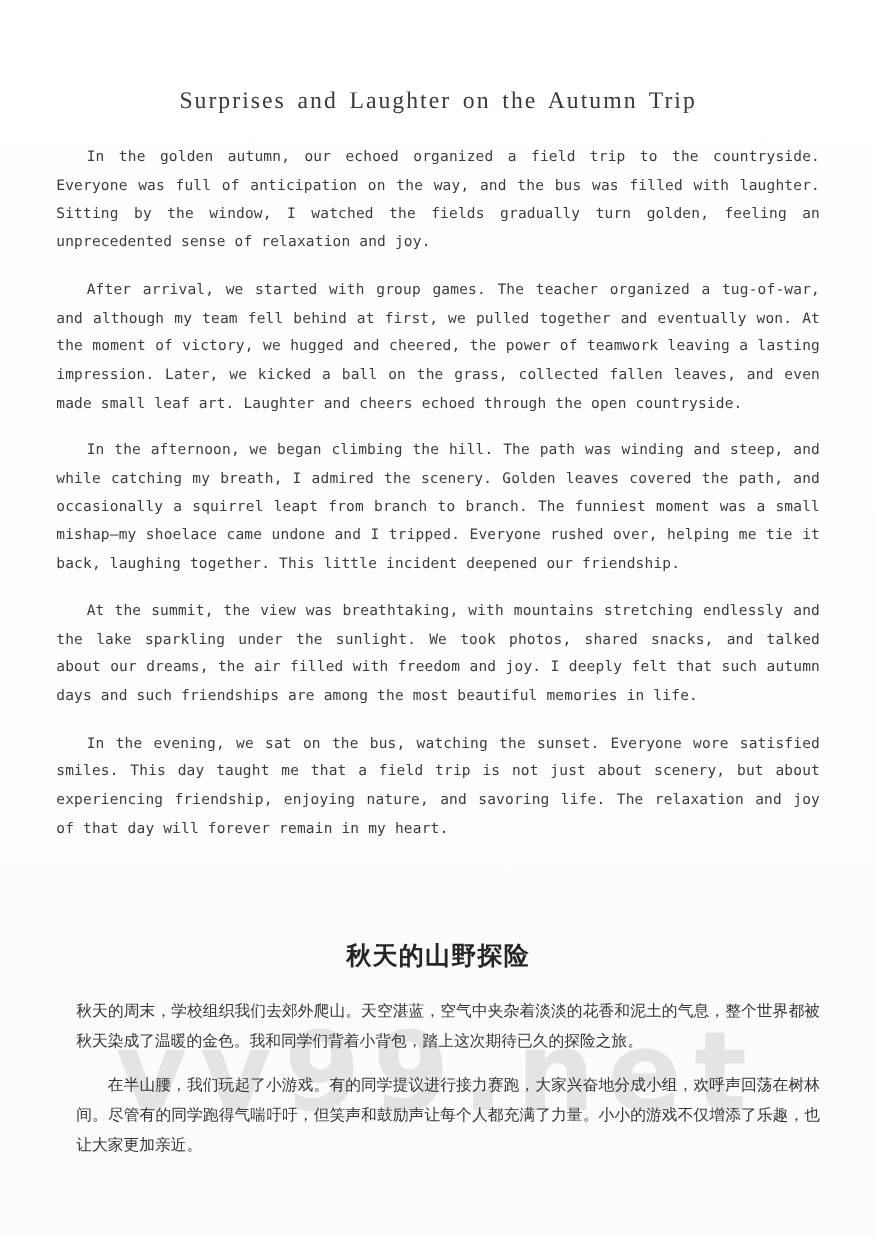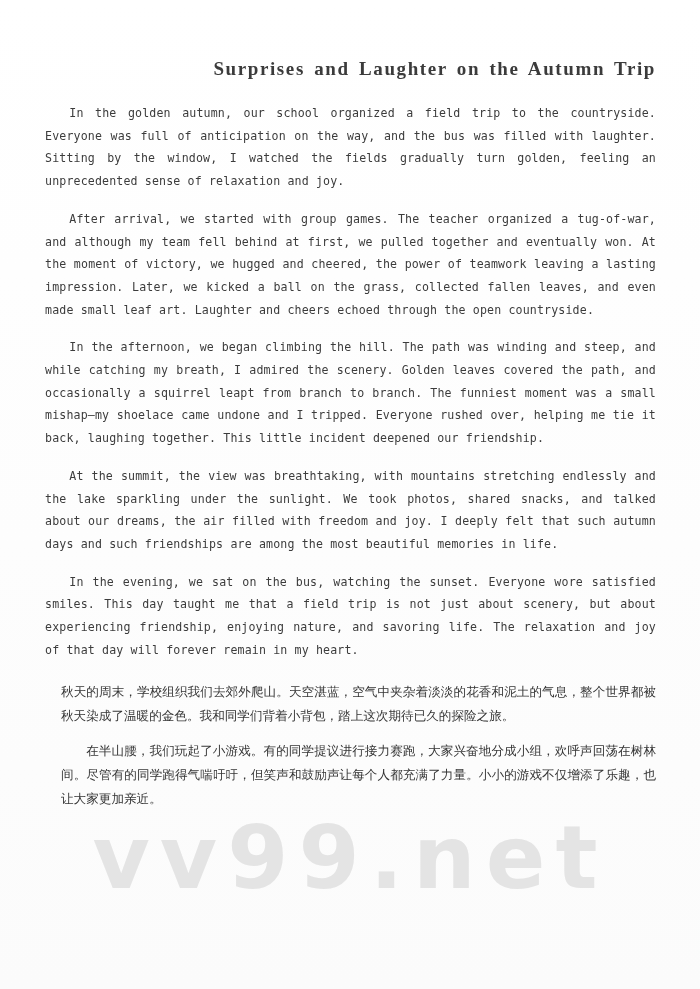--- a/index.html
+++ b/index.html
@@ -56,25 +56,25 @@
   .content {
     position: absolute;
     left: 45px;
     top: 0;
     width: 611px;
     z-index: 2;
   }
 
   
   .doc-title {
-    margin: 0;
+    margin: 12px;
     padding-top: 56px;
-    text-align: right;
+    text-align: center;
     font-family: "Liberation Serif", "DejaVu Serif", serif;
-    font-weight: 700;
+    font-weight: 400;
     font-size: 19px;
     line-height: 26px;
     letter-spacing: 1.6px;
     color: #3b3b3b;
     word-spacing: 3px;
   }
 
   
   .en-body {
     margin-top: 20px;
@@ -152,27 +152,28 @@
 <div class="page">
   <div class="paper-tint"></div>
 
   <div class="watermark">vv99.net</div>
 
   <div class="content">
 
     <h1 class="doc-title">Surprises and Laughter on the Autumn Trip</h1>
 
     <div class="en-body">
-      <p class="en-p">In the golden autumn, our school organized a field trip to the countryside. Everyone was full of anticipation on the way, and the bus was filled with laughter. Sitting by the window, I watched the fields gradually turn golden, feeling an unprecedented sense of relaxation and joy.</p>
+      <p class="en-p">In the golden autumn, our echoed organized a field trip to the countryside. Everyone was full of anticipation on the way, and the bus was filled with laughter. Sitting by the window, I watched the fields gradually turn golden, feeling an unprecedented sense of relaxation and joy.</p>
       <p class="en-p">After arrival, we started with group games. The teacher organized a tug-of-war, and although my team fell behind at first, we pulled together and eventually won. At the moment of victory, we hugged and cheered, the power of teamwork leaving a lasting impression. Later, we kicked a ball on the grass, collected fallen leaves, and even made small leaf art. Laughter and cheers echoed through the open countryside.</p>
       <p class="en-p">In the afternoon, we began climbing the hill. The path was winding and steep, and while catching my breath, I admired the scenery. Golden leaves covered the path, and occasionally a squirrel leapt from branch to branch. The funniest moment was a small mishap—my shoelace came undone and I tripped. Everyone rushed over, helping me tie it back, laughing together. This little incident deepened our friendship.</p>
       <p class="en-p">At the summit, the view was breathtaking, with mountains stretching endlessly and the lake sparkling under the sunlight. We took photos, shared snacks, and talked about our dreams, the air filled with freedom and joy. I deeply felt that such autumn days and such friendships are among the most beautiful memories in life.</p>
       <p class="en-p">In the evening, we sat on the bus, watching the sunset. Everyone wore satisfied smiles. This day taught me that a field trip is not just about scenery, but about experiencing friendship, enjoying nature, and savoring life. The relaxation and joy of that day will forever remain in my heart.</p>
     </div>
 
+    <h2 class="cn-heading">秋天的山野探险</h2>
 
     <div class="cn-body">
       <p class="cn-p">秋天的周末，学校组织我们去郊外爬山。天空湛蓝，空气中夹杂着淡淡的花香和泥土的气息，整个世界都被秋天染成了温暖的金色。我和同学们背着小背包，踏上这次期待已久的探险之旅。</p>
       <p class="cn-p indent">在半山腰，我们玩起了小游戏。有的同学提议进行接力赛跑，大家兴奋地分成小组，欢呼声回荡在树林间。尽管有的同学跑得气喘吁吁，但笑声和鼓励声让每个人都充满了力量。小小的游戏不仅增添了乐趣，也让大家更加亲近。</p>
     </div>
 
   </div>
 
 </div>
 

